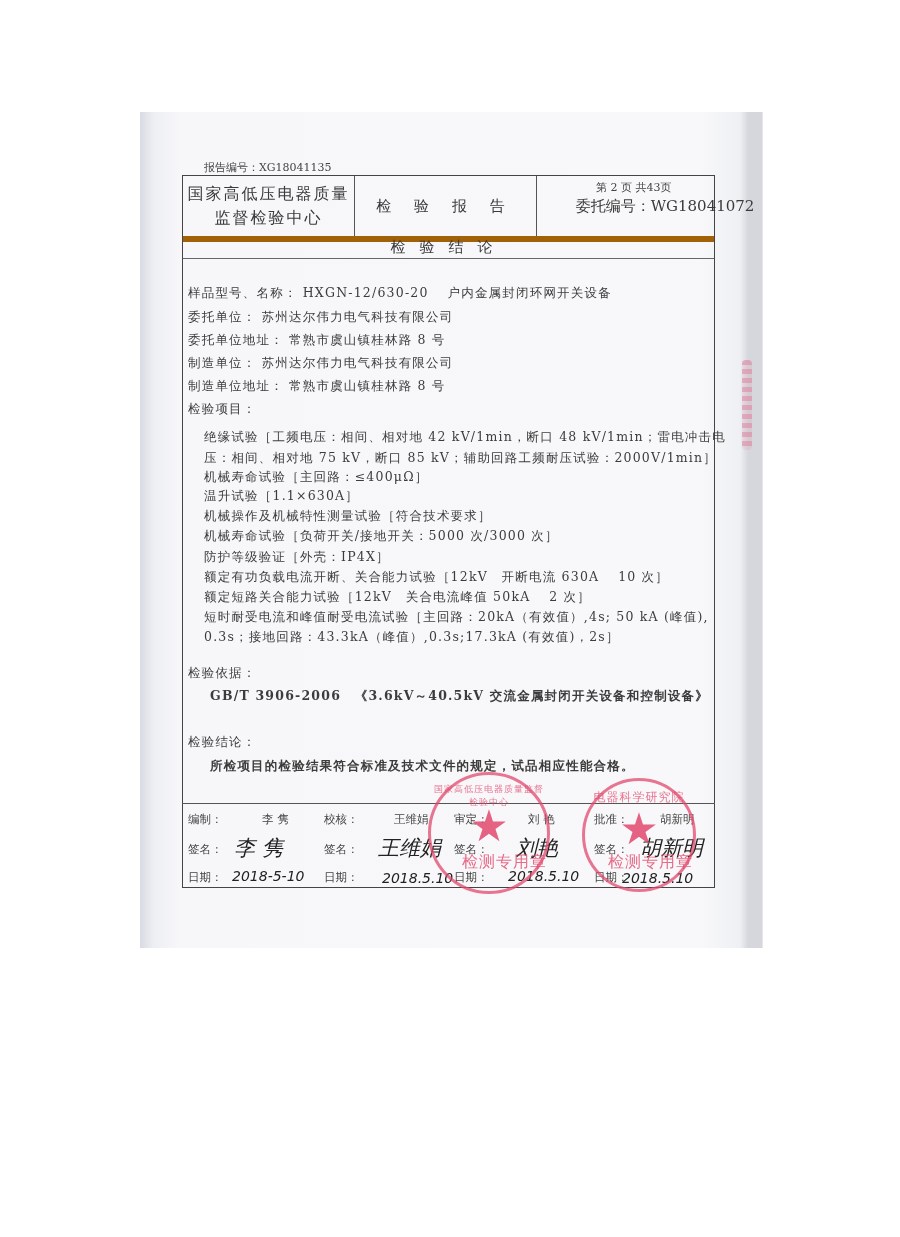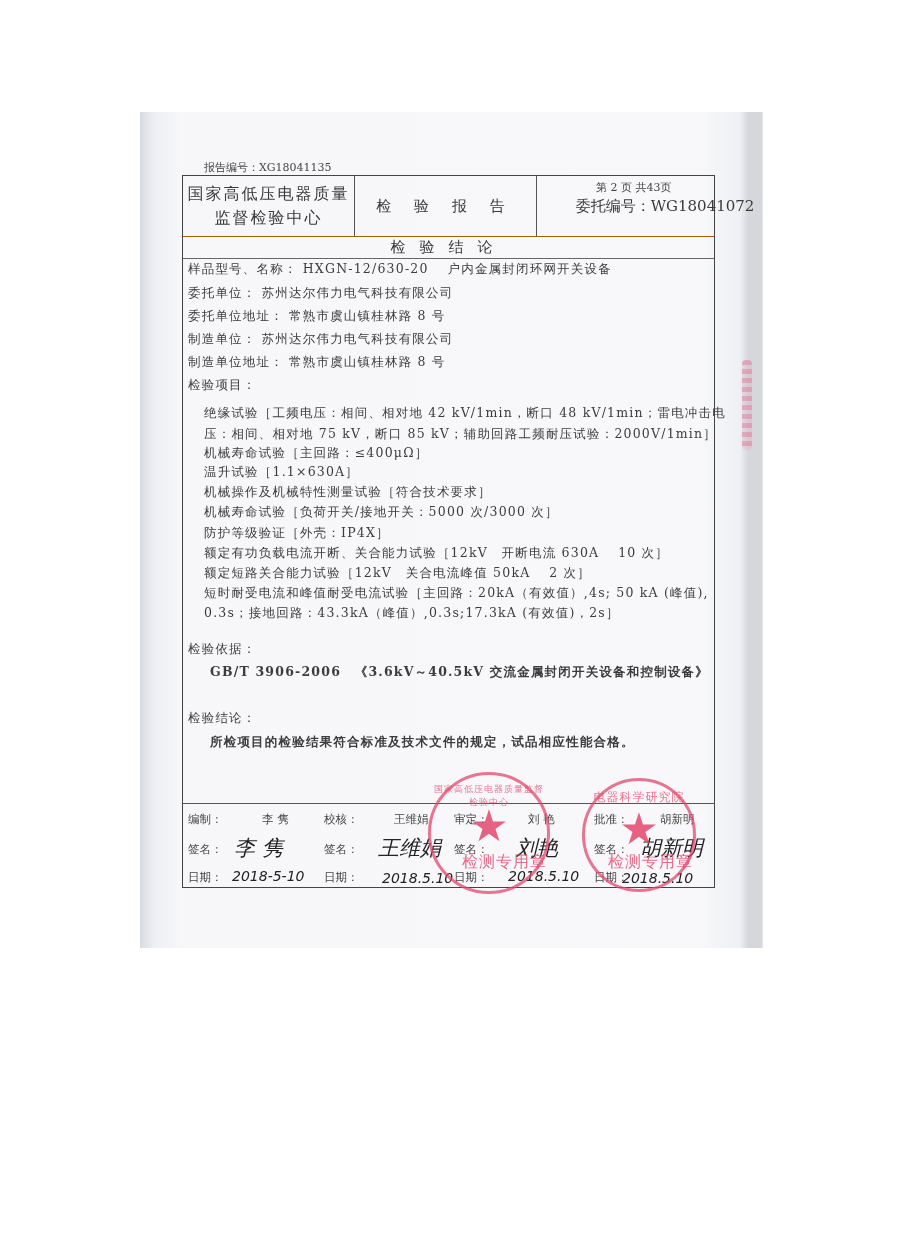--- a/index.html
+++ b/index.html
@@ -5,27 +5,27 @@
   html,body{margin:0;padding:0;}
   body{width:900px;height:1237px;background:#ffffff;position:relative;overflow:hidden;
        font-family:"DejaVu Serif","Liberation Serif",serif;color:#3a3a3a;}
   .scan{position:absolute;left:140px;top:112px;width:623px;height:836px;
         background:linear-gradient(90deg,#d9dbe2 0px,#eeeff3 14px,#f7f7fa 40px,#f8f8fa 560px,#eef0f3 600px,#c9cbd1 612px,#e7e8eb 623px);}
   .scan-edge{position:absolute;left:748px;top:112px;width:14px;height:836px;background:#d6d7dc;}
   .hdr-line{position:absolute;top:160px;font-size:11px;color:#444;}
   .report-no{left:204px;}
   .page-no{left:596px;margin-top:20px;}
   .table{position:absolute;left:182px;top:175px;width:533px;height:713px;border:1.5px solid #444;box-sizing:border-box;}
-  .hrow{position:absolute;left:0;top:0;width:100%;height:60px;border-bottom:1px solid #a16207;}
+  .hrow{position:absolute;left:0;top:0;width:100%;height:60px;border-bottom:6px solid #a16207;}
   .hcell{position:absolute;top:0;height:60px;display:flex;align-items:center;justify-content:center;text-align:center;}
   .hc1{left:0;width:171px;border-right:1px solid #555;font-size:16px;line-height:24px;letter-spacing:2px;flex-direction:column;}
   .hc2{left:171px;width:182px;border-right:1px solid #555;font-size:15px;letter-spacing:9px;}
   .hc3{left:353px;width:180px;font-size:15px;padding-left:39px;}
   .conc-title{position:absolute;left:0;top:60px;width:100%;height:22px;border-bottom:1px solid #666;text-align:center;font-size:15px;letter-spacing:14px;line-height:22px;}
-  .line{position:absolute;left:188px;font-size:12.5px;letter-spacing:1.2px;white-space:nowrap;color:#3c3c3c;}
+  .line{position:absolute;left:188px;font-size:12.5px;letter-spacing:1.2px;white-space:nowrap;color:#3c3c3c;margin-top:24px;}
   .ind{left:204px;}
   .ind2{left:210px;font-weight:bold;}
   .sig-table{position:absolute;left:182px;top:803px;width:533px;height:85px;border-top:1.5px solid #555;}
   .sig-cell{position:absolute;font-size:11.5px;color:#444;white-space:nowrap;}
   .hand{font-family:"DejaVu Sans","Liberation Sans",sans-serif;font-style:italic;color:#222;font-size:14px;}
   .hand-big{font-size:21px;}
   .seal{position:absolute;border:3px solid rgba(226,72,108,0.75);border-radius:50%;box-sizing:border-box;}
   .seal .star{position:absolute;left:50%;top:44%;transform:translate(-50%,-50%);color:rgba(226,72,108,0.85);font-size:44px;line-height:44px;font-family:"DejaVu Sans",sans-serif;}
   .seal .seal-bottom{position:absolute;left:0;width:100%;text-align:right;top:66%;color:rgba(226,72,108,0.8);font-size:16px;letter-spacing:1px;font-family:"DejaVu Sans",sans-serif;}
   .seal .seal-arc{position:absolute;left:0;top:8px;width:100%;text-align:center;color:rgba(226,72,108,0.75);font-size:12px;letter-spacing:1px;font-family:"DejaVu Sans",sans-serif;}

